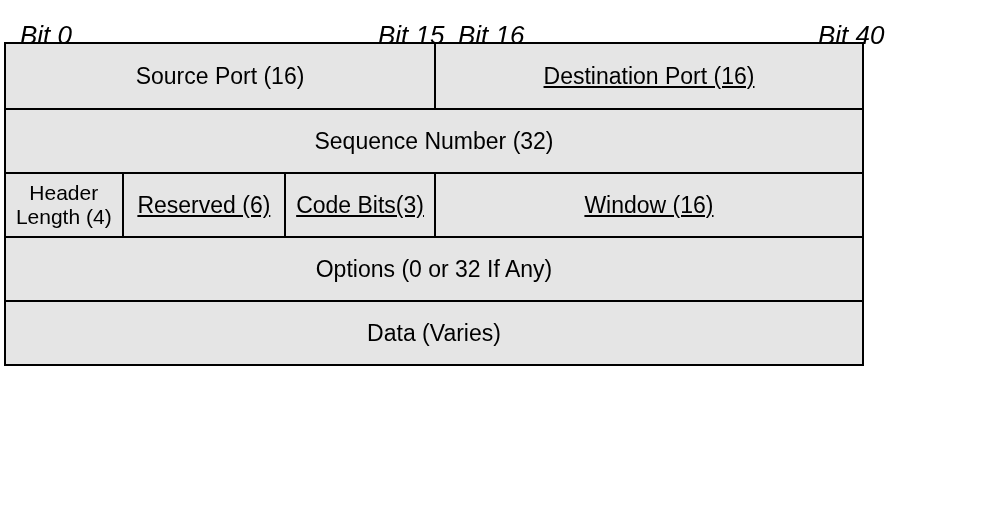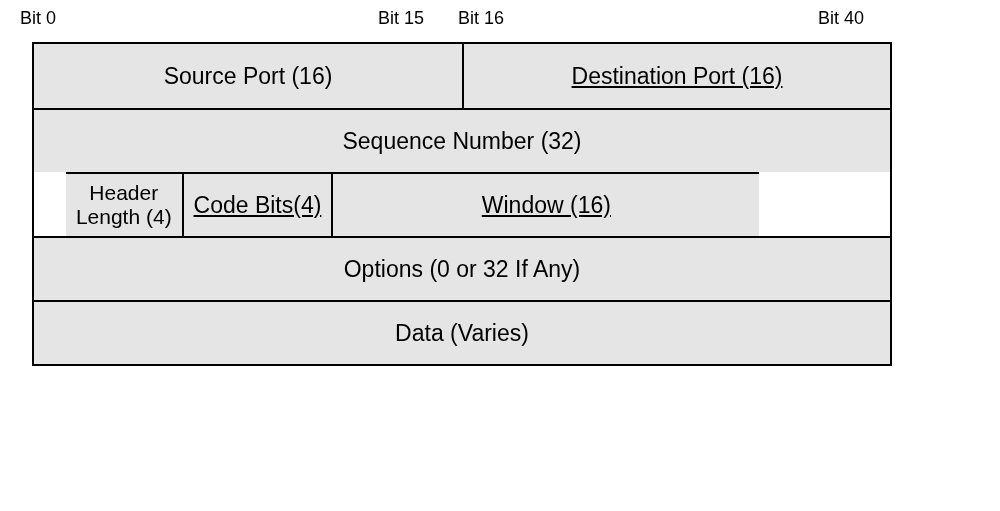--- a/index.html
+++ b/index.html
@@ -11,26 +11,27 @@
     font-family: Arial, Helvetica, sans-serif;
     color: #000;
   }
   .canvas {
     position: relative;
     width: 1000px;
     height: 511px;
   }
   .bit-label {
     position: absolute;
-    top: 8px;
-    font-size: 18px;
+    top: 20px;
+    font-size: 26px;
+    font-style: italic;
   }
   .table-wrap {
     position: absolute;
-    left: 32px;
+    left: 4px;
     top: 42px;
     width: 860px;
     border: 2px solid #000;
     box-sizing: border-box;
   }
   .row {
     display: flex;
     width: 100%;
     height: 64px;
     box-sizing: border-box;
@@ -42,21 +43,21 @@
     justify-content: center;
     text-align: center;
     font-size: 23px;
     background: #e5e5e5;
     box-sizing: border-box;
     line-height: 1.15;
   }
   .cell + .cell { border-left: 2px solid #000; text-decoration: underline; }
   .w-half   { flex: 0 0 50%; }
   .w-full   { flex: 0 0 100%; }
-  .w-hl     { flex: 0 0 13.5%; margin-left: 32px; }
+  .w-hl     { flex: 0 0 13.5%; }
   .w-rsv    { flex: 0 0 19%; }
   .w-code   { flex: 0 0 17.5%; }
   .w-window { flex: 0 0 50%; }
 
   .side-annot {
     position: absolute;
     left: 895px;
     top: 44px;
     width: 95px;
     height: 320px;
@@ -97,21 +98,22 @@
       <div class="cell w-half">Destination Port (16)</div>
     </div>
 
     <div class="row">
       <div class="cell w-full">Sequence Number (32)</div>
     </div>
 
 
     <div class="row">
       <div class="cell w-hl" style="font-size:21px">Header Length (4)</div>
-      <div class="cell w-code">Code Bits(4)</div>
+      <div class="cell w-rsv">Reserved (6)</div>
+      <div class="cell w-code">Code Bits(3)</div>
       <div class="cell w-window">Window (16)</div>
     </div>
 
 
     <div class="row">
       <div class="cell w-full">Options (0 or 32 If Any)</div>
     </div>
 
     <div class="row">
       <div class="cell w-full">Data (Varies)</div>

